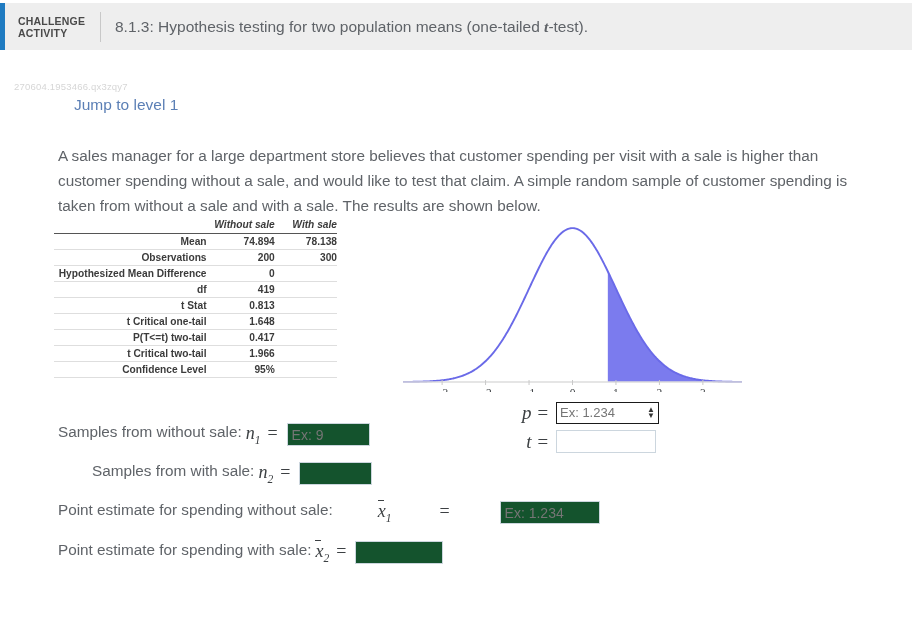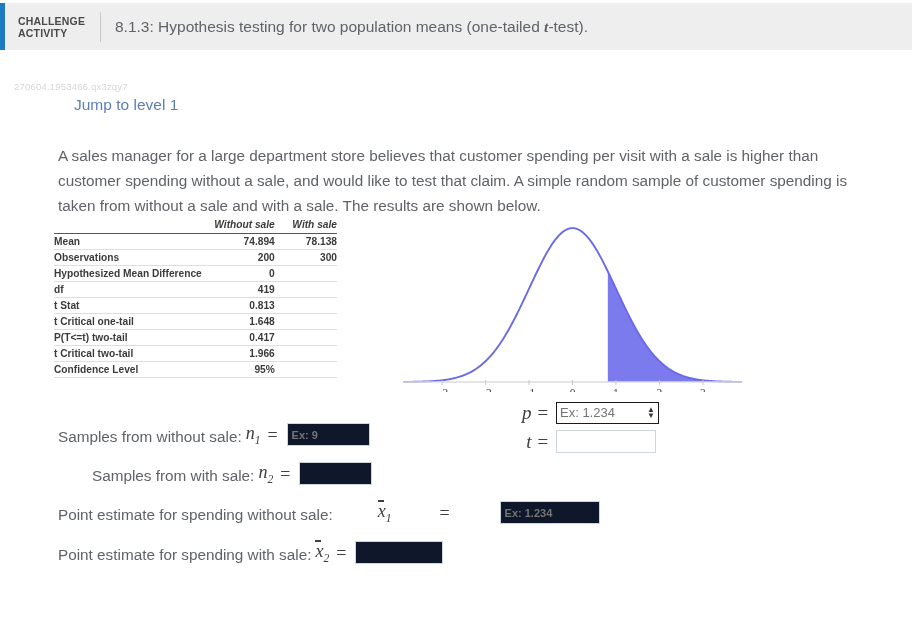--- a/index.html
+++ b/index.html
@@ -119,21 +119,21 @@
   }
   .stats-table thead tr {
     border-bottom: 1.3px solid #555;
   }
   .stats-table tbody tr {
     border-bottom: 0.6px solid #dedede;
   }
   .stats-table tbody tr.thick-top {
     border-top: 1.3px solid #555;
   }
-  .col-label { text-align: left; width: 152px; padding-left: 1px; }
+  .col-label { text-align: right; width: 152px; padding-left: 1px; }
   .col-a { text-align: right; width: 68px; padding-right: 3px; }
   .col-b { text-align: right; width: 62px; padding-right: 1px; }
 
   
   .chart-area {
     position: absolute;
     left: 395px;
     top: 212px;
     width: 355px;
     height: 180px;
@@ -204,21 +204,21 @@
     color: #9aa0a6;
     padding: 0 4px;
     box-sizing: content-box;
     outline: none;
   }
 
   
   .answer-row {
     position: absolute;
     display: flex;
-    align-items: flex-end;
+    align-items: flex-start;
     font-size: 15.3px;
     color: #5f6368;
     white-space: nowrap;
   }
   .answer-row .math {
     font-family: "Liberation Serif", serif;
     font-style: italic;
     font-size: 18px;
     color: #3c4043;
     margin-left: 4px;
@@ -241,29 +241,28 @@
     content: "";
     position: absolute;
     left: 0px;
     right: 2px;
     top: -1px;
     height: 1.4px;
     background: #3c4043;
   }
   .ans-input {
     border: 1.2px solid #ccd6de;
-    background: #0f172a;
+    background: #14532d;
     font-family: "Liberation Sans", sans-serif;
-    font-size: 11px;
+    font-size: 14px;
     color: #9aa0a6;
     height: 21px;
     padding: 0 4px;
     box-sizing: content-box;
     outline: none;
-    font-weight: bold;
   }
   .w-n1 { width: 73px; }
   .w-n2 { width: 63px; }
   .w-x1 { width: 90px; }
   .w-x2 { width: 78px; }
 
   .row-n1 { left: 58px; top: 423px; }
   .row-n2 { left: 58px; top: 462px; margin-left: 34px; }
   .row-x1 { left: 58px; top: 501px; gap: 41px; }
   .row-x2 { left: 58px; top: 541px; }

